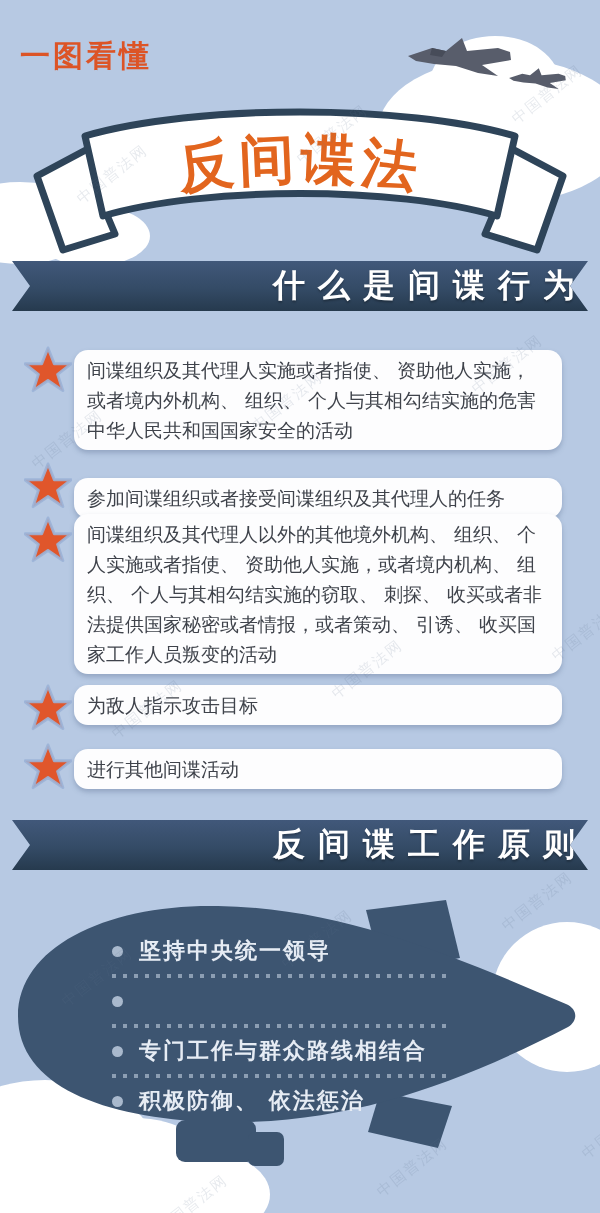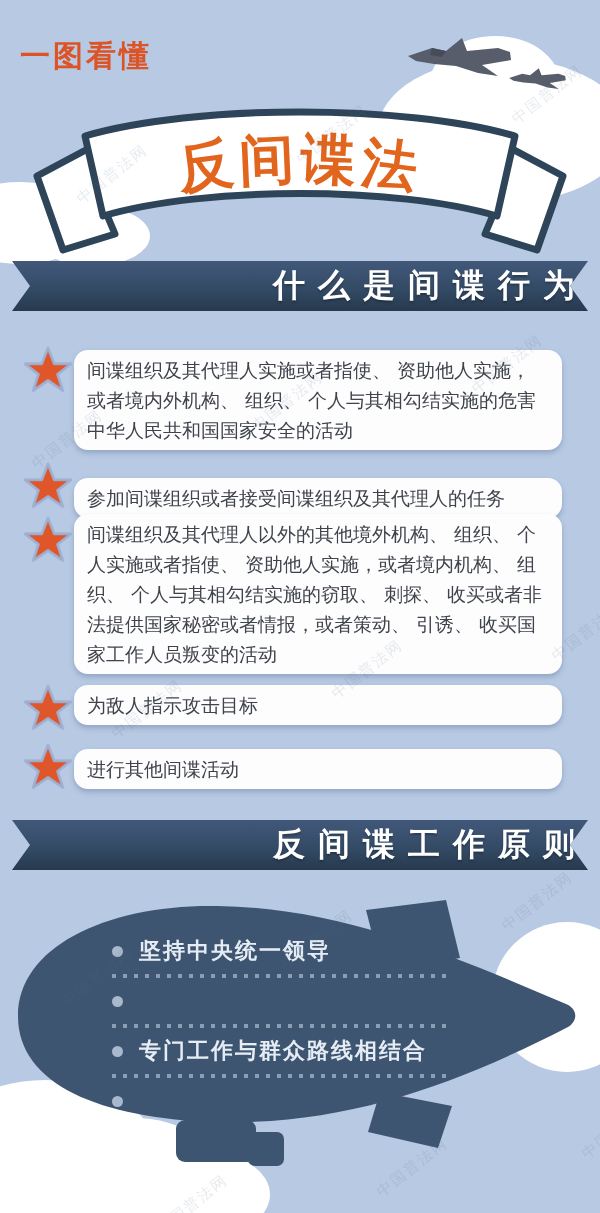--- a/index.html
+++ b/index.html
@@ -163,16 +163,17 @@
       <span class="p-dot"></span>
     </div>
     <div class="p-sep"></div>
     <div class="p-row">
       <span class="p-dot"></span>
       <span class="p-text">专门工作与群众路线相结合</span>
     </div>
     <div class="p-sep"></div>
     <div class="p-row">
       <span class="p-dot"></span>
+      <span class="p-text">积极防御、 依法惩治</span>
     </div>
   </div>
 
 </div>
 
 </body></html>

